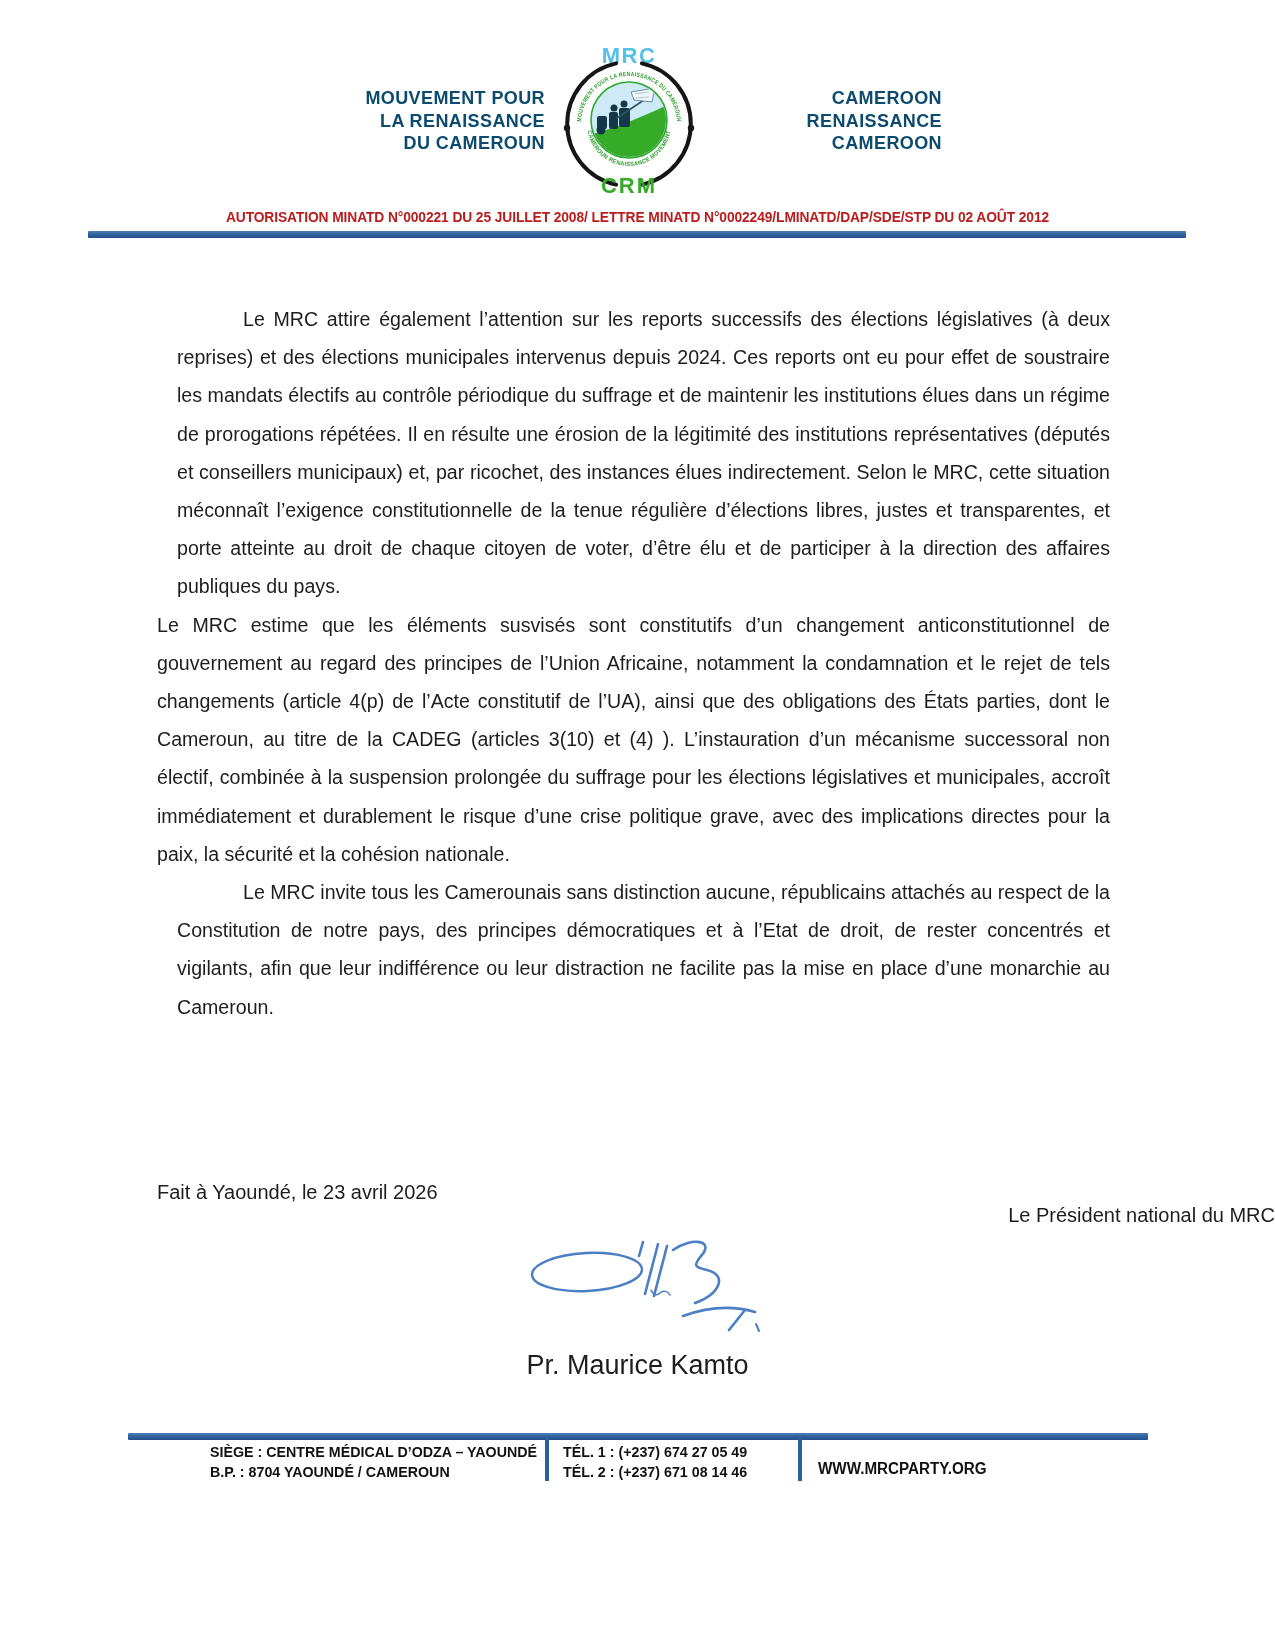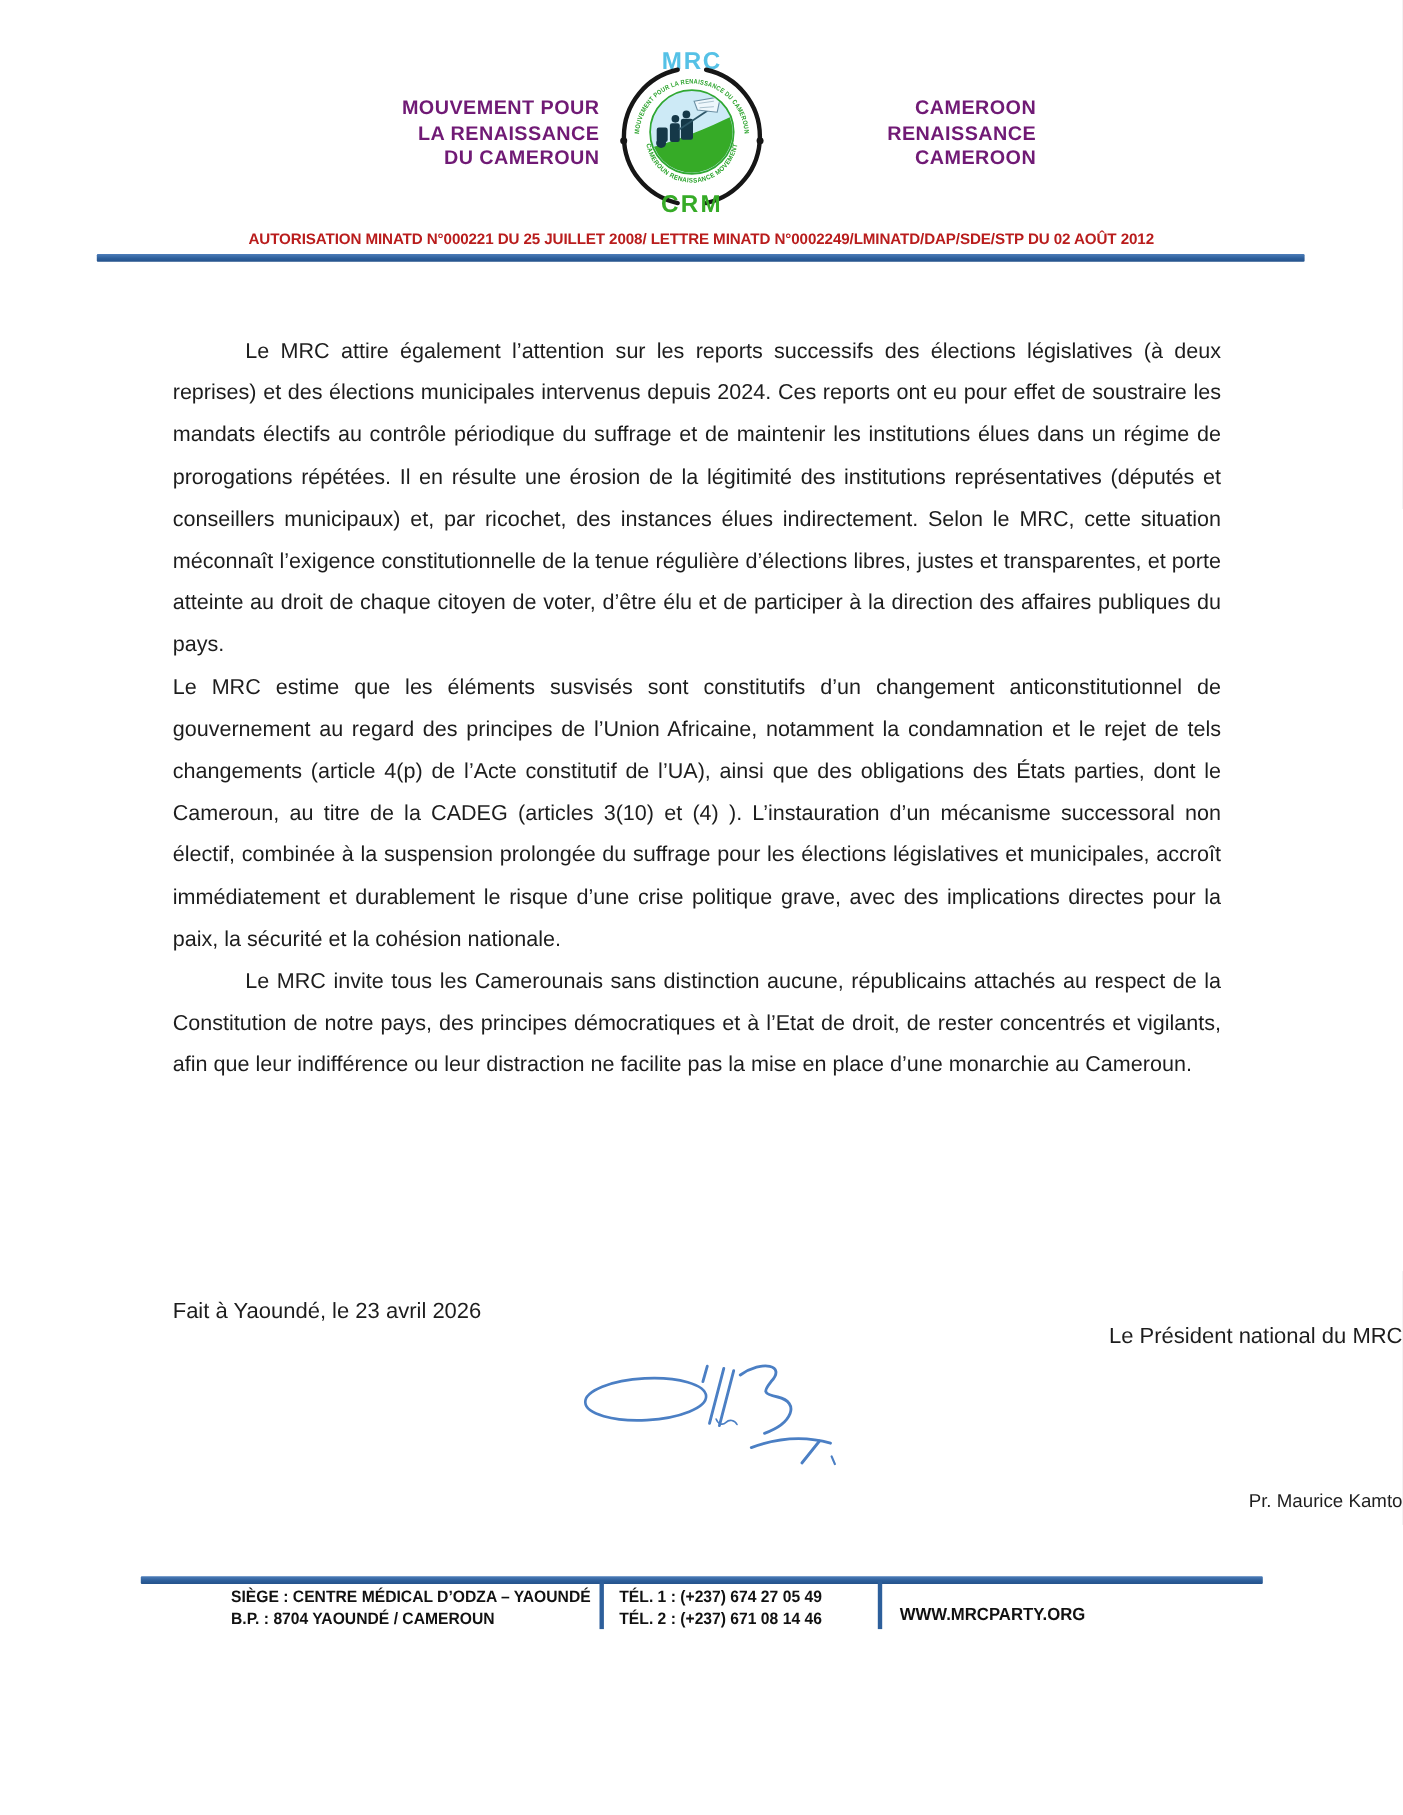--- a/index.html
+++ b/index.html
@@ -14,45 +14,45 @@
   }
   
   .org-left{
     position:absolute;top:87px;left:335px;width:210px;text-align:right;
   }
   .org-right{
     position:absolute;top:87px;left:712px;width:230px;text-align:right;
   }
   .org-line{
     font-weight:bold;font-size:18px;line-height:22.5px;
-    color:#701a75;letter-spacing:0.4px;
+    color:#0c4a6e;letter-spacing:0.4px;
   }
   .logo-svg{position:absolute;left:555px;top:38px;width:148px;height:158px;}
   .authorization{
     position:absolute;top:210px;left:0;width:100%;text-align:center;
     font-size:13.8px;font-weight:bold;color:#b91c1c;letter-spacing:-0.1px;
   }
   .rule{
     position:absolute;height:7px;
     background:linear-gradient(180deg,#4d7db9 0%,#2d5f9b 55%,#24528b 100%);
     border-radius:1px;
   }
   .top-rule{left:88px;top:231px;width:1098px;}
   
   .body-text{
     position:absolute;left:157px;top:300px;width:953px;
     font-size:19.6px;line-height:38.2px;text-align:justify;
   }
   .body-text p{margin:0;}
-  .body-text p.indent{text-indent:66px;}
+  .body-text p.indent{text-indent:66px;margin-left:20px;}
   
   .place-date{position:absolute;left:157px;top:1180px;font-size:20px;line-height:24px;}
   .signatory-title{position:absolute;left:0;top:1203px;width:100%;text-align:right;font-size:20px;line-height:24px;}
   .signature-svg{position:absolute;left:525px;top:1236px;width:240px;height:100px;}
-  .signatory-name{position:absolute;left:0;top:1353px;width:100%;text-align:right;font-size:17px;line-height:24px;}
+  .signatory-name{position:absolute;left:0;top:1353px;width:100%;text-align:center;font-size:27px;line-height:24px;}
   
   .footer-rule{left:128px;top:1433px;width:1020px;}
   .footer-col{
     position:absolute;font-weight:bold;color:#111;
     font-size:15px;line-height:20px;
     transform:scaleX(0.95);transform-origin:0 50%;
     white-space:nowrap;letter-spacing:0px;
   }
   .footer-address{left:210px;top:1442px;}
   .footer-phones{left:563px;top:1442px;}

